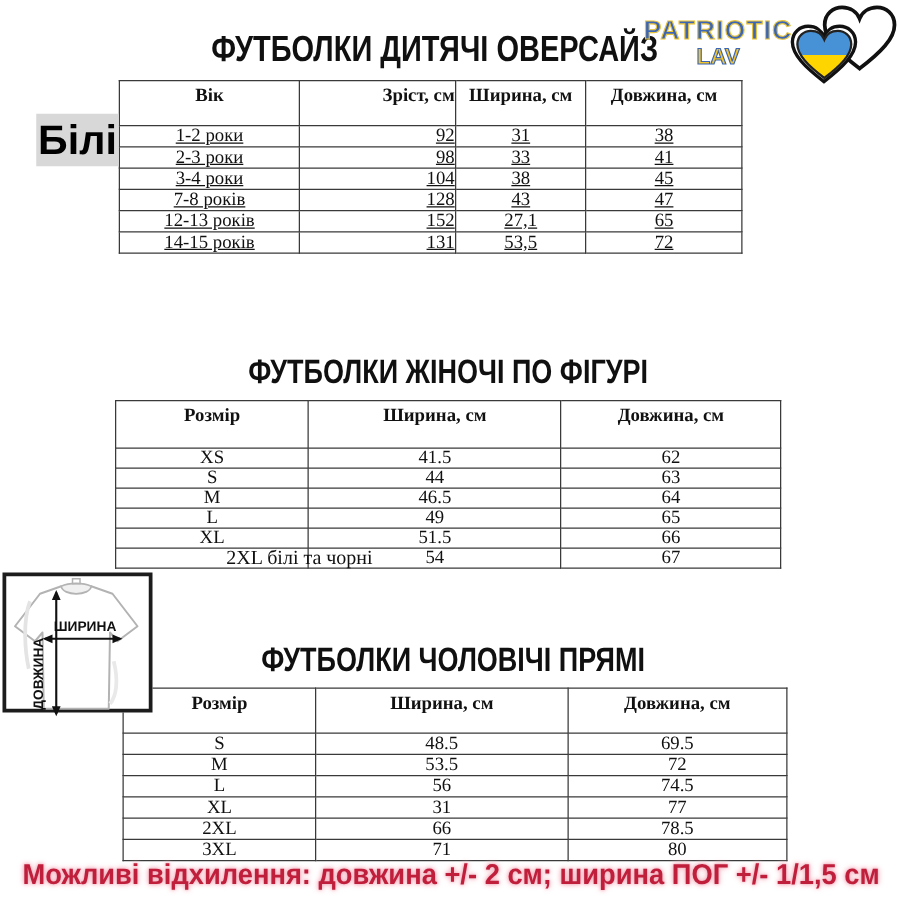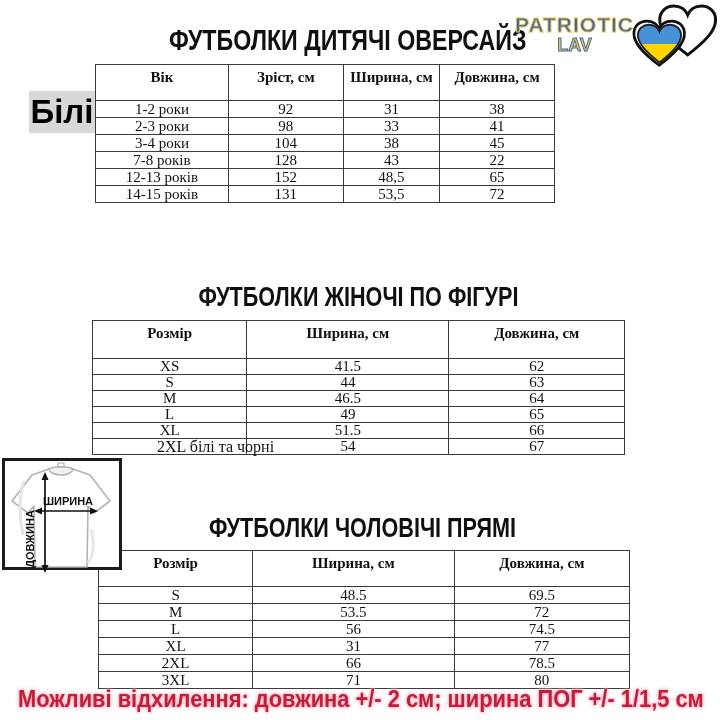--- a/index.html
+++ b/index.html
@@ -27,43 +27,43 @@
         color:#000;font-size:33px;font-weight:600;text-align:center;line-height:41px;z-index:4;}
 
   
   table.size-table{position:absolute;border-collapse:collapse;table-layout:fixed;
         font-family:"Liberation Serif",serif;color:#111;background:#fff;}
   table.size-table th,table.size-table td{border:1px solid #3a3a3a;text-align:center;
         overflow:visible;padding:0;}
   table.size-table th{font-weight:bold;font-size:15px;vertical-align:top;padding-top:4px;}
   table.size-table td{font-size:15px;}
 
-  #t1{left:95px;top:64px;width:460px;}
+  #t1{left:95px;top:64px;width:499px;}
   #t1 th{height:31px;}
-  #t1 td{height:16px;line-height:16px;}
+  #t1 td{height:16px;line-height:16px;text-decoration:underline;}
   #t1 th:nth-child(1),#t1 td:nth-child(1){width:29%;}
-  #t1 th:nth-child(2),#t1 td:nth-child(2){width:25%;}
+  #t1 th:nth-child(2),#t1 td:nth-child(2){width:25%;text-align:right;}
   #t1 th:nth-child(3),#t1 td:nth-child(3){width:21%;}
   #t1 th:nth-child(4),#t1 td:nth-child(4){width:25%;}
 
   #t2{left:92px;top:320px;width:533px;}
   #t2 th{height:33px;}
   #t2 td{height:15px;line-height:15px;}
   #t3{left:98px;top:550px;width:532px;}
   #t3 th{height:31px;}
   #t3 td{height:16px;line-height:16px;}
   #t2 th:nth-child(1),#t2 td:nth-child(1),
   #t3 th:nth-child(1),#t3 td:nth-child(1){width:29%;}
   #t2 th:nth-child(2),#t2 td:nth-child(2),
   #t3 th:nth-child(2),#t3 td:nth-child(2){width:38%;}
   #t2 th:nth-child(3),#t2 td:nth-child(3),
   #t3 th:nth-child(3),#t3 td:nth-child(3){width:33%;}
   
   #t2 tbody tr:last-child td:first-child{white-space:nowrap;text-align:left;
-      padding-left:64px;font-size:16px;}
+      padding-left:88px;font-size:16px;}
 
   
   #diagram{position:absolute;left:2px;top:458px;width:120px;height:112px;
            border:3px solid #1c1c1c;box-sizing:border-box;background:#fff;z-index:5;}
 
   
   #footnote{position:absolute;left:0;top:686px;width:720px;text-align:center;
             font-weight:bold;font-size:23px;white-space:nowrap;color:#c01f3c;
             transform:scaleX(0.95);transform-origin:center;
             text-shadow:0 0 2px #f2aebc,0 0 4px #f2aebc,0 0 6px #f7ccd5;}
@@ -120,26 +120,26 @@
         <tr>
           <td>3-4 роки</td>
           <td>104</td>
           <td>38</td>
           <td>45</td>
         </tr>
         <tr>
           <td>7-8 років</td>
           <td>128</td>
           <td>43</td>
-          <td>22</td>
+          <td>47</td>
         </tr>
         <tr>
           <td>12-13 років</td>
           <td>152</td>
-          <td>48,5</td>
+          <td>27,1</td>
           <td>65</td>
         </tr>
         <tr>
           <td>14-15 років</td>
           <td>131</td>
           <td>53,5</td>
           <td>72</td>
         </tr>
       </tbody>
     </table>

